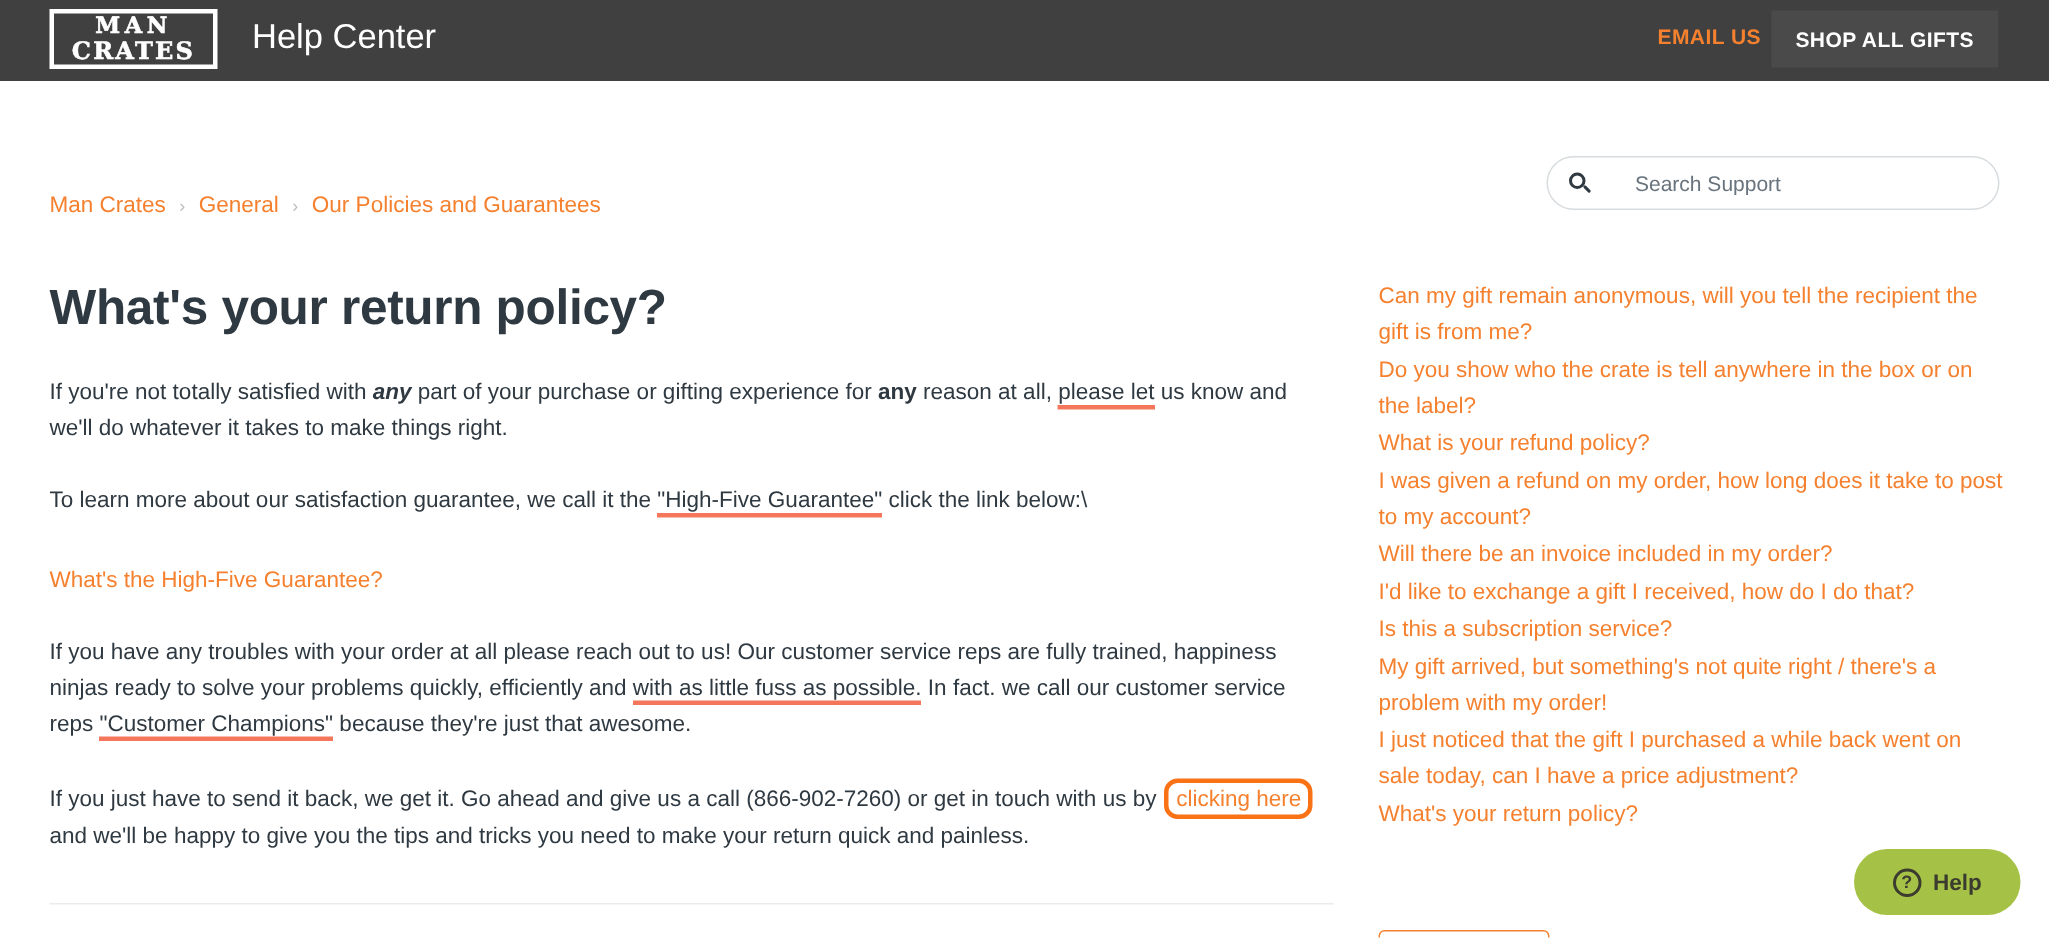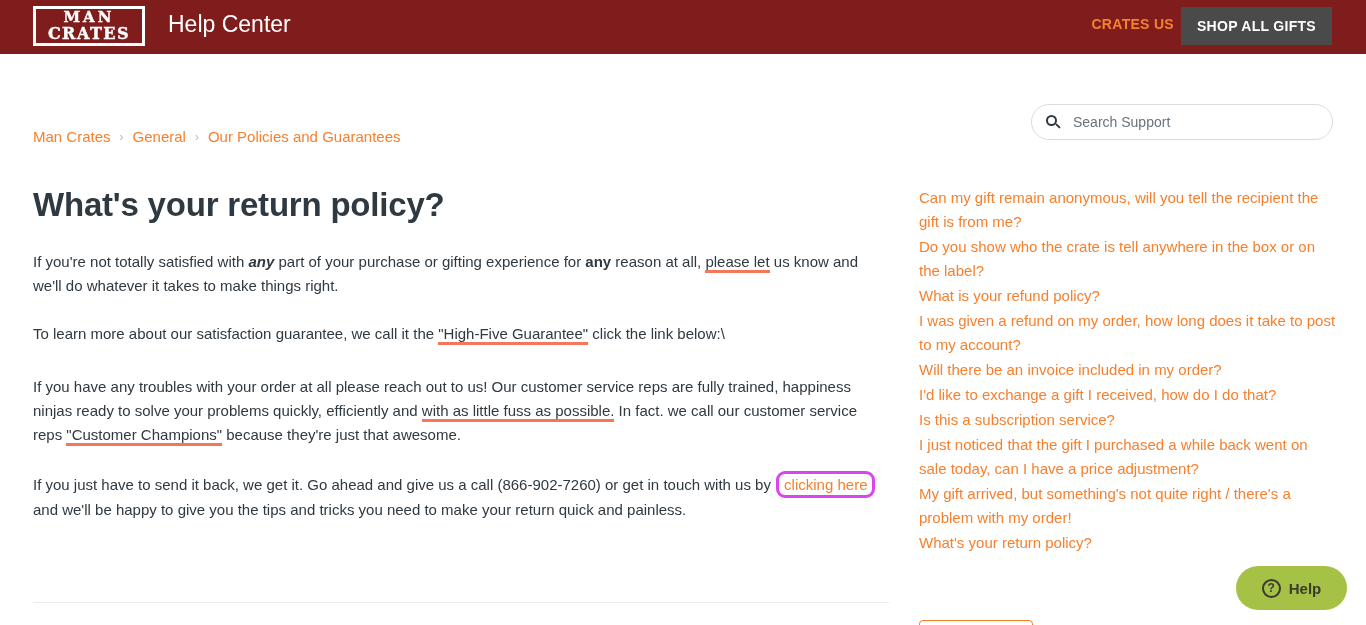--- a/index.html
+++ b/index.html
@@ -9,21 +9,21 @@
     background:#ffffff;
     font-family:"Liberation Sans", sans-serif;
     color:#2f3941;
     overflow:hidden;
     position:relative;
   }
 
   
   .site-header{
     position:absolute; top:0; left:0; width:1366px; height:54px;
-    background:#7f1d1d;
+    background:#404040;
     display:flex; align-items:center;
   }
   .logo-stamp{
     position:absolute; left:33px; top:6px;
     width:112px; height:40px;
     border:3px solid #ffffff;
     display:flex; flex-direction:column;
     align-items:center; justify-content:center;
     line-height:1;
     overflow:hidden;
@@ -73,21 +73,21 @@
   .search-icon .ring{
     position:absolute; left:0; top:0; width:11px; height:11px;
     border:2px solid #2f3941; border-radius:50%;
   }
   .search-icon .handle{
     position:absolute; left:9px; top:10px; width:6px; height:2px;
     background:#2f3941; transform:rotate(45deg); border-radius:1px;
   }
   .search-input{
     border:0; outline:0; width:100%; font-size:14px; color:#737373;
-    background:transparent; font-family:"Liberation Sans", sans-serif;
+    background:transparent; font-family:"Liberation Sans", sans-serif;margin-left:17px;
   }
   .search-input::placeholder{ color:#68737d; }
 
   
   .article{ position:absolute; left:33px; top:186px; width:856px; }
   .article-title{
     font-size:33px; font-weight:bold; color:#2f3941;
     margin:0 0 26px 0; letter-spacing:-0.2px;
   }
   .article p{
@@ -106,21 +106,21 @@
     background-image:linear-gradient(#f4775c,#f4775c);
     background-repeat:no-repeat;
     background-size:100% 3px;
     background-position:0 100%;
     padding-bottom:3px;
     text-align:center;
   }
   
   .mark-box{
     display:inline-block;
-    border:3px solid #d946ef; border-radius:9px;
+    border:3px solid #f97316; border-radius:9px;
     padding:2px 5px; margin:0 1px;
     line-height:17px;
   }
 
   .hr{
     position:absolute; left:33px; top:602px; width:856px; height:1px;
     background:#e9ebed;
   }
 
   
@@ -161,21 +161,21 @@
 </style>
 </head>
 <body>
 
 <div class="site-header">
   <div class="logo-stamp">
     <span class="l1">MAN</span>
     <span class="l2">CRATES</span>
   </div>
   <div class="header-title">Help Center</div>
-  <a class="email-us">CRATES US</a>
+  <a class="email-us">EMAIL US</a>
   <button class="shop-btn">SHOP ALL GIFTS</button>
 </div>
 
 <div class="breadcrumb">
   <a>Man Crates</a>
   <span class="crumb-sep">›</span>
   <a>General</a>
   <span class="crumb-sep">›</span>
   <a>Our Policies and Guarantees</a>
 </div>
@@ -188,20 +188,21 @@
   <input class="search-input" type="text" placeholder="Search Support" style="">
 </div>
 
 <div class="article">
   <h1 class="article-title">What's your return policy?</h1>
 
   <p><span>If you're not totally satisfied with </span><span class="bi">any</span><span> part of your purchase or gifting experience for </span><span class="b">any</span><span> reason at all, </span><span class="mark-ul">please let</span><span> us know and we'll do whatever it takes to make things right.</span></p>
 
   <p class="tight"><span>To learn more about our satisfaction guarantee, we call it the </span><span class="mark-ul">"High-Five Guarantee"</span><span> click the link below:\</span></p>
 
+  <p><a class="inline-link">What's the High-Five Guarantee?</a></p>
 
   <p><span>If you have any troubles with your order at all please reach out to us! Our customer service reps are fully trained, happiness ninjas ready to solve your problems quickly, efficiently and </span><span class="mark-ul">with as little fuss as possible.</span><span> In fact. we call our customer service reps </span><span class="mark-ul">"Customer Champions"</span><span> because they're just that awesome.</span></p>
 
   <p><span>If you just have to send it back, we get it. Go ahead and give us a call (866-902-7260) or get in touch with us by </span><span class="mark-box"><a class="inline-link">clicking here</a></span><span> and we'll be happy to give you the tips and tricks you need to make your return quick and painless.</span></p>
 </div>
 
 <div class="hr"></div>
 
 <div class="sidebar">
   <ul class="article-list">
@@ -220,24 +221,24 @@
     <li>
         <a>Will there be an invoice included in my order?</a>
       </li>
     <li>
         <a>I'd like to exchange a gift I received, how do I do that?</a>
       </li>
     <li>
         <a>Is this a subscription service?</a>
       </li>
     <li>
+        <a>My gift arrived, but something's not quite right / there's a problem with my order!</a>
+      </li>
+    <li>
         <a>I just noticed that the gift I purchased a while back went on sale today, can I have a price adjustment?</a>
-      </li>
-    <li>
-        <a>My gift arrived, but something's not quite right / there's a problem with my order!</a>
       </li>
     <li>
         <a>What's your return policy?</a>
       </li>
   </ul>
   <div class="follow-btn"></div>
 </div>
 
 <button class="help-widget">
   <span class="help-q">?</span>

